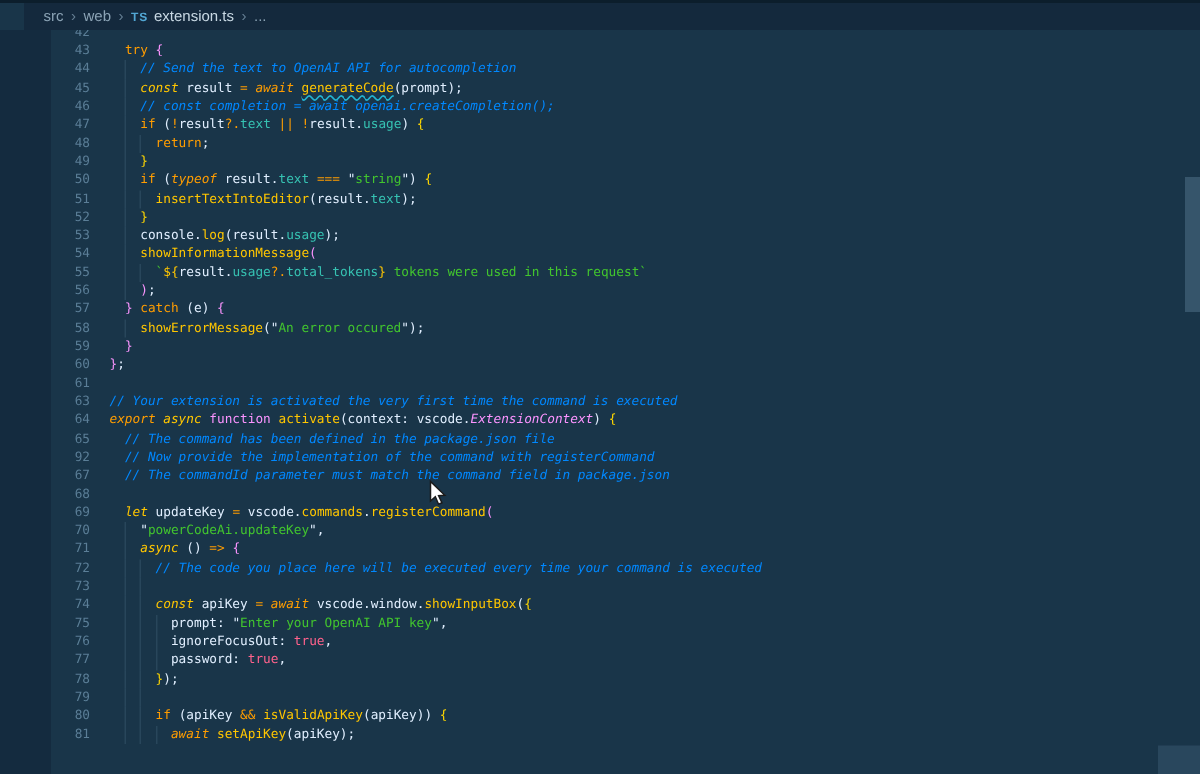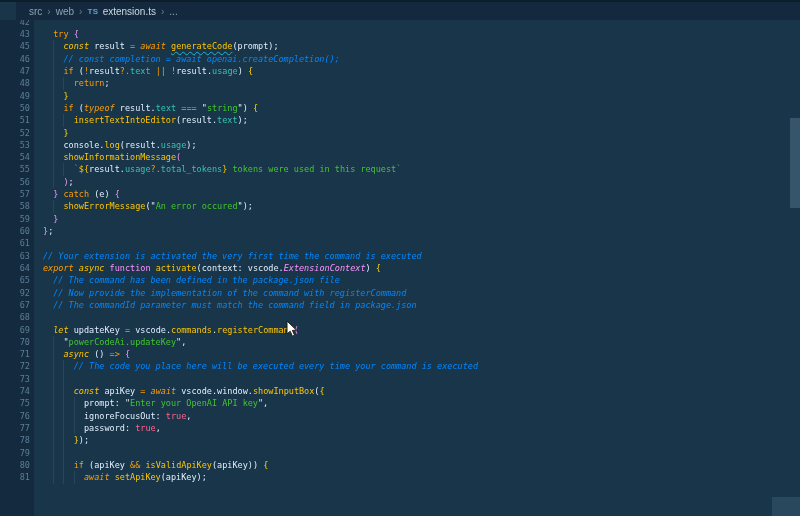--- a/index.html
+++ b/index.html
@@ -74,23 +74,24 @@
     <span class="crumb">web</span>
     <span class="sep">›</span>
     <span class="ts-icon">TS</span>
     <span class="file">extension.ts</span>
     <span class="sep">›</span>
     <span class="overflow">...</span>
   </div>
 
   <div id="editor">
     <div id="gutterbg"></div>
-    <div id="lines" style="margin-top: -4.3px;">
+    <div id="lines" style="margin-top: -4.3px; padding-left: 30px;">
         <div class="row"><div class="gut">42</div><div class="code"></div></div>
         <div class="row"><div class="gut">43</div><div class="code"><span>  </span><span class="tk-kw">try</span><span> </span><span class="tk-brp">{</span></div></div>
+        <div class="row"><div class="gut">44</div><div class="code"><div class="guide" style="left: 19.24px;"></div><span>    </span><span class="tk-com">// Send the text to OpenAI API for autocompletion</span></div></div>
         <div class="row"><div class="gut">45</div><div class="code"><div class="guide" style="left: 19.24px;"></div><span>    </span><span class="tk-kwy">const</span><span> </span><span>result</span><span> </span><span class="tk-kw">=</span><span> </span><span class="tk-kwi">await</span><span> </span><span class="tk-sq">generateCode</span><span>(</span><span>prompt</span><span>)</span><span>;</span></div></div>
         <div class="row"><div class="gut">46</div><div class="code"><div class="guide" style="left: 19.24px;"></div><span>    </span><span class="tk-com">// const completion = await openai.createCompletion();</span></div></div>
         <div class="row"><div class="gut">47</div><div class="code"><div class="guide" style="left: 19.24px;"></div><span>    </span><span class="tk-kw">if</span><span> (</span><span class="tk-kw">!</span><span>result</span><span class="tk-kw">?.</span><span class="tk-prop">text</span><span> </span><span class="tk-kw">||</span><span> </span><span class="tk-kw">!</span><span>result</span><span>.</span><span class="tk-prop">usage</span><span>) </span><span class="tk-brg">{</span></div></div>
         <div class="row"><div class="gut">48</div><div class="code"><div class="guide" style="left: 19.24px;"></div><div class="guide" style="left: 29.48px;"></div><span>      </span><span class="tk-kw">return</span><span>;</span></div></div>
         <div class="row"><div class="gut">49</div><div class="code"><div class="guide" style="left: 19.24px;"></div><span>    </span><span class="tk-brg">}</span></div></div>
         <div class="row"><div class="gut">50</div><div class="code"><div class="guide" style="left: 19.24px;"></div><span>    </span><span class="tk-kw">if</span><span> (</span><span class="tk-kwi">typeof</span><span> </span><span>result</span><span>.</span><span class="tk-prop">text</span><span> </span><span class="tk-kw">===</span><span> </span><span>"</span><span class="tk-str">string</span><span>"</span><span>) </span><span class="tk-brg">{</span></div></div>
         <div class="row"><div class="gut">51</div><div class="code"><div class="guide" style="left: 19.24px;"></div><div class="guide" style="left: 29.48px;"></div><span>      </span><span class="tk-fn">insertTextIntoEditor</span><span>(</span><span>result</span><span>.</span><span class="tk-prop">text</span><span>)</span><span>;</span></div></div>
         <div class="row"><div class="gut">52</div><div class="code"><div class="guide" style="left: 19.24px;"></div><span>    </span><span class="tk-brg">}</span></div></div>
         <div class="row"><div class="gut">53</div><div class="code"><div class="guide" style="left: 19.24px;"></div><span>    </span><span>console</span><span>.</span><span class="tk-fn">log</span><span>(</span><span>result</span><span>.</span><span class="tk-prop">usage</span><span>)</span><span>;</span></div></div>
         <div class="row"><div class="gut">54</div><div class="code"><div class="guide" style="left: 19.24px;"></div><span>    </span><span class="tk-fn">showInformationMessage</span><span class="tk-brp">(</span></div></div>

